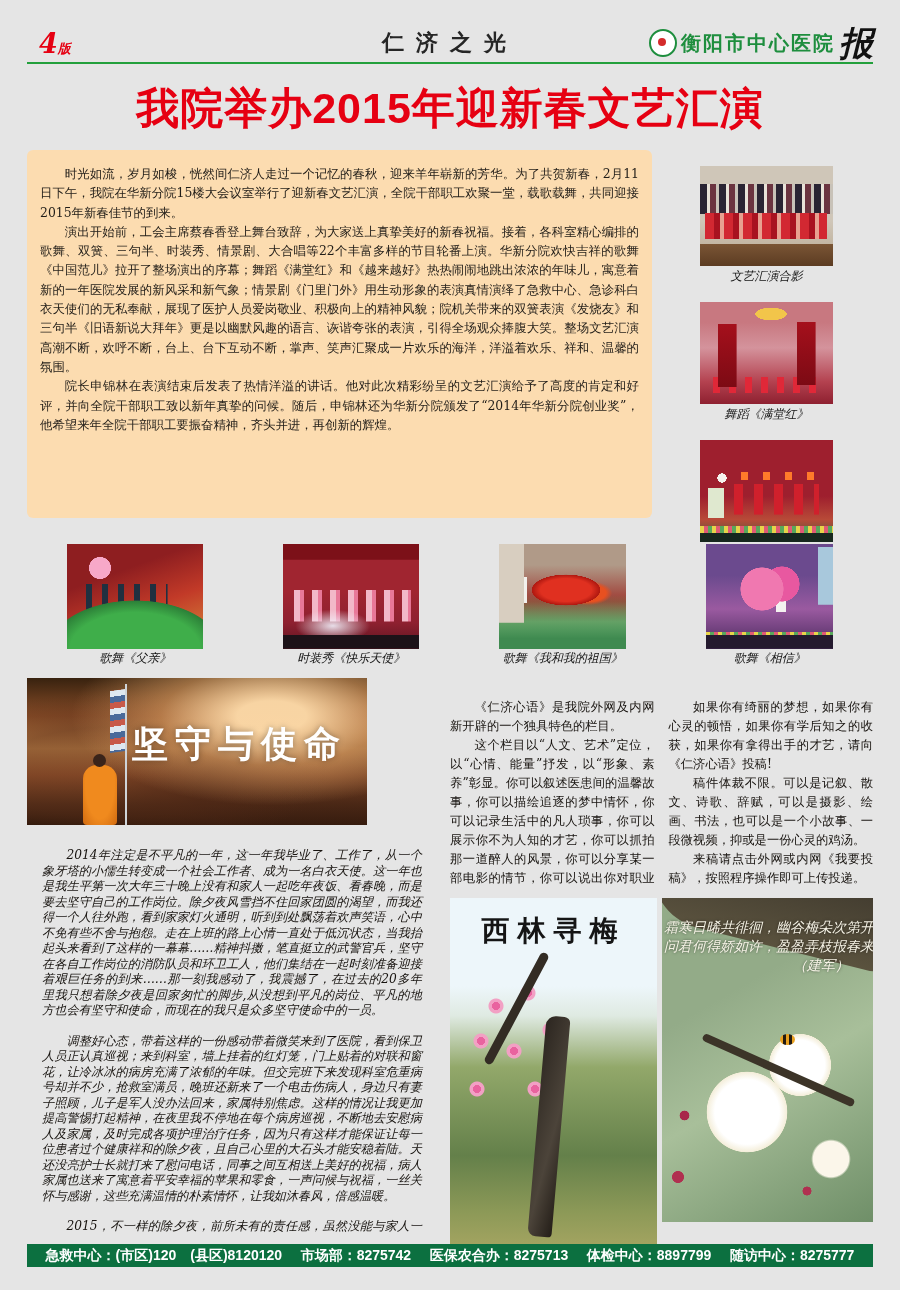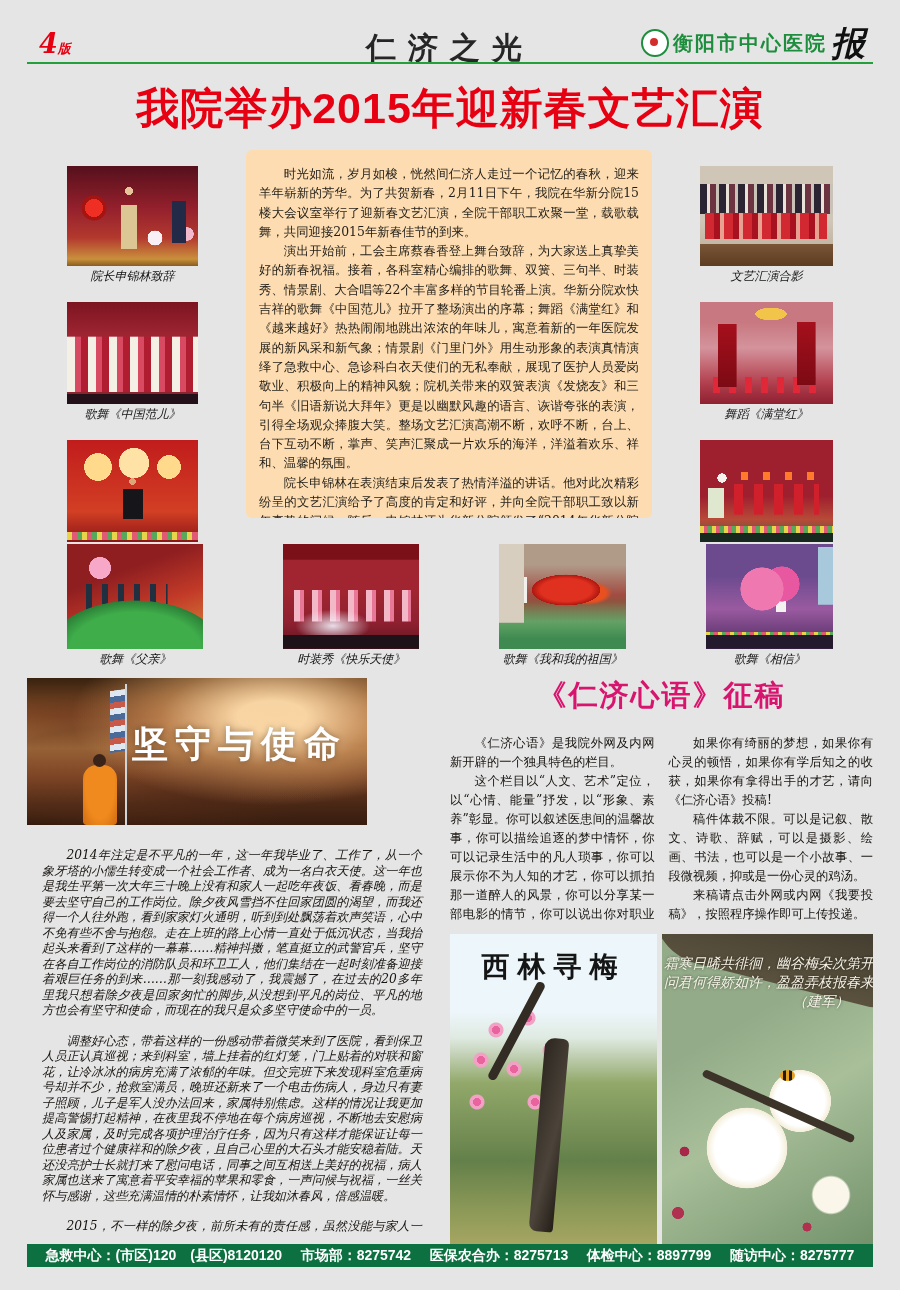--- a/index.html
+++ b/index.html
@@ -4,22 +4,22 @@
 <style>
   html,body{margin:0;padding:0;background:#fff;}
   .page{position:relative;width:900px;height:1290px;background:#e5e5e5;overflow:hidden;
         font-family:"DejaVu Serif",serif;color:#1a1a1a;}
   
   .header{position:absolute;left:27px;right:27px;top:24px;height:40px;}
   .page-num{position:absolute;left:12px;top:4px;color:#e60012;font-style:italic;font-weight:bold;}
   .page-num .num{font-size:27px;}
   .page-num .suffix{font-size:13px;}
   .masthead{position:absolute;left:0;right:0;top:4px;text-align:center;
-            font-size:30px;font-weight:bold;letter-spacing:12px;color:#262626;}
-  .logo{position:absolute;right:8px;top:2px;display:flex;align-items:center;gap:4px;}
+            font-size:22px;font-weight:bold;letter-spacing:12px;color:#262626;}
+  .logo{position:absolute;right:0;top:2px;display:flex;align-items:center;gap:4px;}
   .emblem{width:24px;height:24px;border:2px solid #1e8e3e;border-radius:50%;position:relative;background:#fff;}
   .emblem::after{content:"";position:absolute;left:7px;top:7px;width:8px;height:8px;background:#d42b2b;border-radius:50%;}
   .hosp-name{color:#1e8e3e;font-size:20px;font-weight:bold;letter-spacing:2px;}
   .paper-suffix{color:#111;font-size:34px;font-weight:bold;font-style:italic;line-height:34px;}
   .header-rule{position:absolute;left:27px;right:27px;top:62px;height:2px;background:#23a03c;}
   
   .headline{position:absolute;left:0;right:0;top:80px;text-align:center;color:#e60012;
             font-family:"Liberation Sans",sans-serif;font-weight:900;font-size:43px;letter-spacing:1px;}
   
   .top-section{position:absolute;left:27px;top:150px;width:846px;display:flex;gap:8px;}
@@ -29,21 +29,21 @@
   .pcell{margin-bottom:4px;}
   .pcell figcaption,.caption{height:20px;line-height:20px;text-align:center;font-size:12px;
             font-style:italic;color:#141414;}
   .ph{position:relative;width:100%;background-repeat:no-repeat;overflow:hidden;}
   
   .article-box{height:368px;background:#fcdcb0;border-radius:6px;padding:14px 13px;box-sizing:border-box;
                overflow:hidden;}
   .article-box p{margin:0;text-indent:2em;font-size:12.4px;line-height:19.3px;text-align:justify;color:#211d18;}
   
   .photo-row{position:absolute;left:27px;top:528px;width:846px;display:flex;justify-content:space-between;}
-  .photo-row .pcell{margin-bottom:0;}
+  .photo-row .pcell{margin-bottom:0;font-family:Liberation Mono, monospace;}
   .w211{width:211px;} .w210{width:210px;} .w197{width:197px;} .w196{width:196px;}
   
   .bottom-section{position:absolute;left:27px;top:678px;width:846px;}
   .guard-col{position:absolute;left:0;top:0;width:410px;}
   .guard-banner{position:relative;width:340px;height:147px;overflow:hidden;
     background-image:
       radial-gradient(ellipse at 72% 26%, rgba(255,220,170,.95) 0 10%, rgba(242,178,112,.5) 32%, transparent 58%),
       radial-gradient(ellipse at 26% 64%, rgba(80,40,22,.5) 0 34%, transparent 60%),
       radial-gradient(ellipse at 88% 78%, rgba(64,32,18,.55) 0 30%, transparent 55%),
       linear-gradient(180deg,#38220f 0%,#8a4e28 26%,#dc9a56 48%,#b06436 66%,#55301a 86%,#2a160a 100%);}
@@ -58,21 +58,21 @@
   .guard-text{margin-top:8px;height:402px;overflow:hidden;}
   .guard-text p{margin:15px;text-indent:2em;font-size:12.2px;line-height:15.5px;text-align:justify;color:#17130f;font-style:italic;}
   
   .sub-col{position:absolute;left:423px;top:0;width:423px;}
   .sub-title{text-align:center;font-size:29px;font-weight:bold;color:#d8156e;letter-spacing:2px;height:36px;line-height:34px;}
   .sub-cols{display:flex;gap:14px;height:192px;overflow:hidden;margin-top:20px;}
   .sub-cols .tcol{flex:1 1 0;}
   .sub-cols p{margin:0;text-indent:2em;font-size:12.3px;line-height:19px;text-align:justify;color:#17130f;}
   
   .plum-row{display:flex;gap:5px;margin-top:8px;}
-  .plum-left{position:relative;width:207px;height:324px;overflow:hidden;
+  .plum-left{position:relative;width:207px;height:368px;overflow:hidden;
     background-image:
       radial-gradient(circle,#e9639f 0 4px,#f2a0c4 4px 7px,transparent 8px),
       radial-gradient(circle,#e9639f 0 4px,#f2a0c4 4px 7px,transparent 8px),
       radial-gradient(circle,#e9639f 0 4px,#f2a0c4 4px 7px,transparent 8px),
       radial-gradient(circle,#e9639f 0 4px,#f2a0c4 4px 7px,transparent 8px),
       radial-gradient(circle,#e9639f 0 4px,#f2a0c4 4px 7px,transparent 8px),
       radial-gradient(circle,#e9639f 0 4px,#f2a0c4 4px 7px,transparent 8px),
       radial-gradient(circle,#e9639f 0 4px,#f2a0c4 4px 7px,transparent 8px),
       linear-gradient(180deg,#edf6fa 0 24%,#dfeae2 32%,#92a86a 46%,#64804a 70%,#8e9a58 86%,#b0aa66 100%);
     background-size:26px 24px,26px 24px,26px 24px,26px 24px,26px 24px,26px 24px,26px 24px,100% 100%;
@@ -209,34 +209,20 @@
       <span class="emblem"></span>
       <span class="hosp-name">衡阳市中心医院</span>
       <span class="paper-suffix">报</span>
     </div>
   </div>
   <div class="header-rule"></div>
 
   <div class="headline">我院举办2015年迎新春文艺汇演</div>
 
   <div class="top-section">
-    <div class="col-photos">
-      <figure class="pcell">
-        <div class="ph" id="ph1"></div>
-        <figcaption>院长申锦林致辞</figcaption>
-      </figure>
-      <figure class="pcell">
-        <div class="ph" id="ph2"></div>
-        <figcaption>歌舞《中国范儿》</figcaption>
-      </figure>
-      <figure class="pcell">
-        <div class="ph" id="ph3"></div>
-        <figcaption>双簧《发烧友》</figcaption>
-      </figure>
-    </div>
 
     <div class="col-mid">
       <div class="article-box">
         <p>时光如流，岁月如梭，恍然间仁济人走过一个记忆的春秋，迎来羊年崭新的芳华。为了共贺新春，2月11日下午，我院在华新分院15楼大会议室举行了迎新春文艺汇演，全院干部职工欢聚一堂，载歌载舞，共同迎接2015年新春佳节的到来。</p>
         <p>演出开始前，工会主席蔡春香登上舞台致辞，为大家送上真挚美好的新春祝福。接着，各科室精心编排的歌舞、双簧、三句半、时装秀、情景剧、大合唱等22个丰富多样的节目轮番上演。华新分院欢快吉祥的歌舞《中国范儿》拉开了整场演出的序幕；舞蹈《满堂红》和《越来越好》热热闹闹地跳出浓浓的年味儿，寓意着新的一年医院发展的新风采和新气象；情景剧《门里门外》用生动形象的表演真情演绎了急救中心、急诊科白衣天使们的无私奉献，展现了医护人员爱岗敬业、积极向上的精神风貌；院机关带来的双簧表演《发烧友》和三句半《旧语新说大拜年》更是以幽默风趣的语言、诙谐夸张的表演，引得全场观众捧腹大笑。整场文艺汇演高潮不断，欢呼不断，台上、台下互动不断，掌声、笑声汇聚成一片欢乐的海洋，洋溢着欢乐、祥和、温馨的氛围。</p>
         <p>院长申锦林在表演结束后发表了热情洋溢的讲话。他对此次精彩纷呈的文艺汇演给予了高度的肯定和好评，并向全院干部职工致以新年真挚的问候。随后，申锦林还为华新分院颁发了“2014年华新分院创业奖”，他希望来年全院干部职工要振奋精神，齐头并进，再创新的辉煌。</p>
 
       </div>
     </div>
 
@@ -285,21 +271,20 @@
       </div>
       <div class="guard-text">
         <p>2014年注定是不平凡的一年，这一年我毕业了、工作了，从一个象牙塔的小儒生转变成一个社会工作者、成为一名白衣天使。这一年也是我生平第一次大年三十晚上没有和家人一起吃年夜饭、看春晚，而是要去坚守自己的工作岗位。除夕夜风雪挡不住回家团圆的渴望，而我还得一个人往外跑，看到家家灯火通明，听到到处飘荡着欢声笑语，心中不免有些不舍与抱怨。走在上班的路上心情一直处于低沉状态，当我抬起头来看到了这样的一幕幕……精神抖擞，笔直挺立的武警官兵，坚守在各自工作岗位的消防队员和环卫工人，他们集结在一起时刻准备迎接着艰巨任务的到来……那一刻我感动了，我震撼了，在过去的20多年里我只想着除夕夜是回家匆忙的脚步,从没想到平凡的岗位、平凡的地方也会有坚守和使命，而现在的我只是众多坚守使命中的一员。</p>
         <p>调整好心态，带着这样的一份感动带着微笑来到了医院，看到保卫人员正认真巡视；来到科室，墙上挂着的红灯笼，门上贴着的对联和窗花，让冷冰冰的病房充满了浓郁的年味。但交完班下来发现科室危重病号却并不少，抢救室满员，晚班还新来了一个电击伤病人，身边只有妻子照顾，儿子是军人没办法回来，家属特别焦虑。这样的情况让我更加提高警惕打起精神，在夜里我不停地在每个病房巡视，不断地去安慰病人及家属，及时完成各项护理治疗任务，因为只有这样才能保证让每一位患者过个健康祥和的除夕夜，且自己心里的大石头才能安稳着陆。天还没亮护士长就打来了慰问电话，同事之间互相送上美好的祝福，病人家属也送来了寓意着平安幸福的苹果和零食，一声问候与祝福，一丝关怀与感谢，这些充满温情的朴素情怀，让我如沐春风，倍感温暖。</p>
         <p>2015，不一样的除夕夜，前所未有的责任感，虽然没能与家人一起度过，却让我深深领悟到这身白大褂的意义与使命，原来坚守的心情最踏实。健康所系，性命相托，我们神内一区的兄弟姐妹们会一直铭记于心，我们会静静守护，跟病人及家属一起迎接新的春天！</p>
 
       </div>
     </div>
 
     <div class="sub-col">
-      <div class="sub-title">《仁济心语》征稿</div>
       <div class="sub-cols">
         <div class="tcol">
           <p>《仁济心语》是我院外网及内网新开辟的一个独具特色的栏目。</p>
           <p>这个栏目以“人文、艺术”定位，以“心情、能量”抒发，以“形象、素养”彰显。你可以叙述医患间的温馨故事，你可以描绘追逐的梦中情怀，你可以记录生活中的凡人琐事，你可以展示你不为人知的才艺，你可以抓拍那一道醉人的风景，你可以分享某一部电影的情节，你可以说出你对职业以及生命的感悟，你也可以秀出你在履职当中和时尚前沿的风采。</p>
         </div>
         <div class="tcol">
           <p>如果你有绮丽的梦想，如果你有心灵的顿悟，如果你有学后知之的收获，如果你有拿得出手的才艺，请向《仁济心语》投稿!</p>
           <p>稿件体裁不限。可以是记叙、散文、诗歌、辞赋，可以是摄影、绘画、书法，也可以是一个小故事、一段微视频，抑或是一份心灵的鸡汤。</p>
           <p>来稿请点击外网或内网《我要投稿》，按照程序操作即可上传投递。</p>
         </div>

